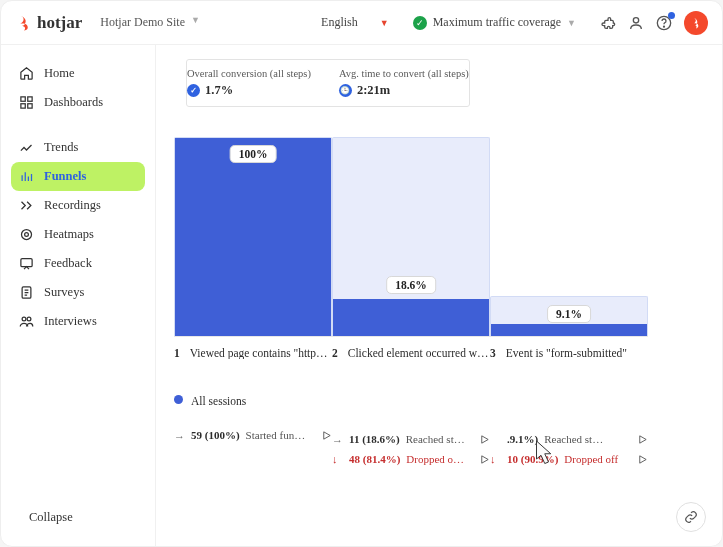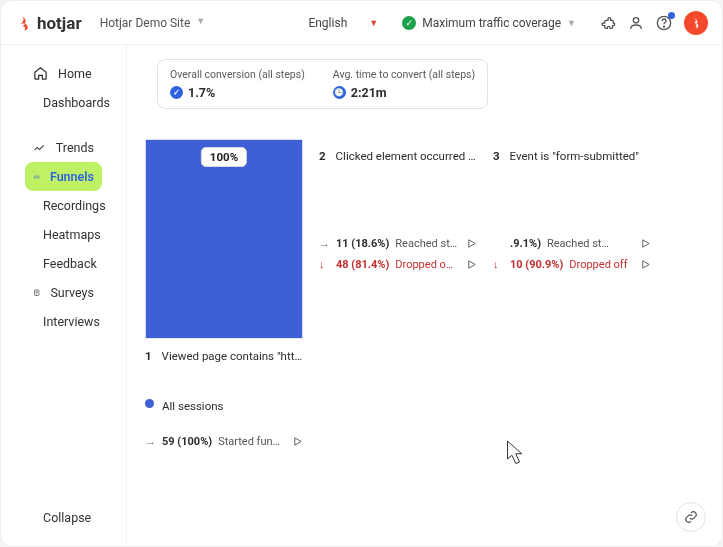--- a/index.html
+++ b/index.html
@@ -1,48 +1,48 @@
 <!DOCTYPE html>
 <html><head>
 <meta charset="utf-8">
 <style>
 * { box-sizing: border-box; margin: 0; padding: 0; }
 body { font-family: -apple-system, BlinkMacSystemFont, "Segoe UI", Roboto, sans-serif; font-size: 13px; color: #2c2c2c; background: #f5f5f5; }
-.app { width: 723px; height: 547px; background: #fff; border: 1px solid #eee; border-radius: 12px; display: flex; flex-direction: column; overflow: hidden; position: relative; }
+.app { width: 723px; height: 547px; background: #fff; border: 1px solid #eee; border-radius: 12px; display: flex; flex-direction: column; overflow: hidden; position: relative; font-family: Liberation Serif, serif; }
 .topbar { height: 44px; display: flex; align-items: center; padding: 0 14px; gap: 10px; border-bottom: 1px solid #f0f0f0; }
 .logo { display: flex; align-items: center; gap: 4px; font-weight: 700; font-size: 17px; color: #333; }
 .logo svg { width: 18px; height: 18px; }
 .site-sel { display: flex; align-items: flex-start; gap: 6px; font-size: 12px; color: #555; margin-left: 8px; cursor: pointer; }
 .top-spacer { flex: 1; }
 .lang-sel { display: flex; align-items: center; gap: 22px; font-size: 12px; color: #444; cursor: pointer; }
 .red-caret { color: #e6452f; font-size: 9px; }
 .coverage { display: flex; align-items: center; gap: 6px; font-size: 12px; color: #444; margin-left: 14px; cursor: pointer; }
 .check-badge { width: 14px; height: 14px; border-radius: 50%; background: #1ca24a; display: flex; align-items: center; justify-content: center; color: #fff; font-size: 9px; }
 .gray-caret { color: #aaa; font-size: 9px; }
 .top-icons { display: flex; align-items: center; gap: 12px; margin-left: 14px; }
 .top-icons .ic { width: 16px; height: 16px; cursor: pointer; color: #555; position: relative; }
 .help-dot { position: absolute; top: -3px; right: -3px; width: 7px; height: 7px; border-radius: 50%; background: #2f62e0; }
 .brand-circ { width: 24px; height: 24px; border-radius: 50%; background: #f4492c; display: flex; align-items: center; justify-content: center; }
 .brand-circ svg { width: 14px; height: 14px; }
 .main { display: flex; flex: 1; overflow: hidden; }
-.sidebar { width: 126px; border-right: 1px solid #f0f0f0; padding: 14px 24px; font-size: 12.5px; display: flex; flex-direction: column; }
+.sidebar { width: 155px; border-right: 1px solid #f0f0f0; padding: 14px 10px; font-size: 12.5px; display: flex; flex-direction: column; }
 .nav-group { margin-bottom: 16px; }
 .nav-item { display: flex; align-items: center; gap: 10px; padding: 7px 8px; border-radius: 8px; cursor: pointer; color: #333; }
 .nav-item.active { background: #bef264; color: #2f62e0; font-weight: 600; }
 .nav-item .ni { width: 15px; height: 15px; display: inline-flex; align-items: center; justify-content: center; }
 .sb-spacer { flex: 1; }
 .collapse { display: flex; align-items: center; gap: 10px; padding: 7px 8px; cursor: pointer; color: #333; font-size: 12.5px; }
 .content { flex: 1; padding: 14px 18px 22px 18px; overflow: auto; position: relative; }
-.stats-box { display: inline-flex; border: 1px solid #e3e3e3; border-radius: 8px; padding: 8px 12px; gap: 28px; margin-left: 12px; }
+.stats-box { display: inline-flex; border: 1px solid #e3e3e3; border-radius: 3px; padding: 8px 0; gap: 28px; margin-left: 12px; }
 .stat { display: flex; flex-direction: column; gap: 4px; }
 .stat-label { font-size: 10.5px; color: #5a5a5a; }
 .stat-val { display: flex; align-items: center; gap: 5px; font-size: 12.5px; font-weight: 700; }
 .mini-icon { width: 13px; height: 13px; border-radius: 50%; display: inline-flex; align-items: center; justify-content: center; color: #fff; font-size: 8px; }
 .mini-blue { background: #2f62e0; }
-.funnel-row { display: flex; gap: 16px; margin-top: 30px; }
+.funnel-row { display: flex; margin-top: 30px; }
 .step { width: 158px; display: flex; flex-direction: column; }
 .bar-zone { height: 200px; position: relative; border-bottom: 1px solid #e8e8e8; }
 .bar-outer { position: absolute; bottom: 0; left: 0; right: 0; border: 1px solid #d2dbf5; border-bottom: none; background: #e8ecfb; border-radius: 2px 2px 0 0; }
 .bar-fill { position: absolute; bottom: 0; left: 0; right: 0; background: #3f5fd6; }
 .bar-pill { position: absolute; left: 50%; transform: translateX(-50%); background: #fff; border: 1px solid #d8d8d8; border-radius: 5px; padding: 2px 8px; font-size: 11.5px; font-weight: 700; color: #222; }
 .step-title { display: flex; gap: 10px; margin-top: 10px; font-size: 11.5px; }
 .step-num { font-weight: 700; flex-shrink: 0; }
 .step-desc { color: #2c2c2c; white-space: nowrap; overflow: hidden; text-overflow: ellipsis; }
 .all-sess { display: flex; align-items: flex-start; gap: 8px; margin-top: 36px; font-size: 11.5px; }
 .dot-blue { width: 9px; height: 9px; border-radius: 50%; background: #3f5fd6; display: inline-block; }
@@ -250,20 +250,26 @@
               <span class="ml-count">59 (100%)</span>
               <span class="ml-label">Started fun…</span>
               <span class="ml-play"><svg viewBox="0 0 24 24" fill="none" stroke="#555" stroke-width="2">
                     <path d="M6 4l14 8-14 8z"></path>
                   </svg></span>
             </div>
           </div>
         </div>
 
         <div class="step">
+          <div class="bar-zone">
+            <div class="bar-outer" style="height:100%;">
+              <div class="bar-fill" style="height:18.6%;"></div>
+              <div class="bar-pill" style="bottom:calc(18.6% + 5px);">18.6%</div>
+            </div>
+          </div>
           <div class="step-title">
             <span class="step-num">2</span>
             <span class="step-desc">Clicked element occurred w…</span>
           </div>
           <div class="all-sess-spacer"></div>
           <div class="metric-lines">
             <div class="metric-line">
               <span class="ml-icon">→</span>
               <span class="ml-count">11 (18.6%)</span>
               <span class="ml-label">Reached st…</span>
@@ -276,20 +282,26 @@
               <span class="ml-count red">48 (81.4%)</span>
               <span class="ml-label red">Dropped o…</span>
               <span class="ml-play"><svg viewBox="0 0 24 24" fill="none" stroke="#555" stroke-width="2">
                     <path d="M6 4l14 8-14 8z"></path>
                   </svg></span>
             </div>
           </div>
         </div>
 
         <div class="step">
+          <div class="bar-zone">
+            <div class="bar-outer" style="height:20%;">
+              <div class="bar-fill" style="height:30%;"></div>
+              <div class="bar-pill" style="top:8px;">9.1%</div>
+            </div>
+          </div>
           <div class="step-title">
             <span class="step-num">3</span>
             <span class="step-desc">Event is "form-submitted"</span>
           </div>
           <div class="all-sess-spacer"></div>
           <div class="metric-lines">
             <div class="metric-line">
               <span class="ml-icon" style="visibility:hidden;">→</span>
               <span class="ml-count">.9.1%)</span>
               <span class="ml-label">Reached st…</span>

